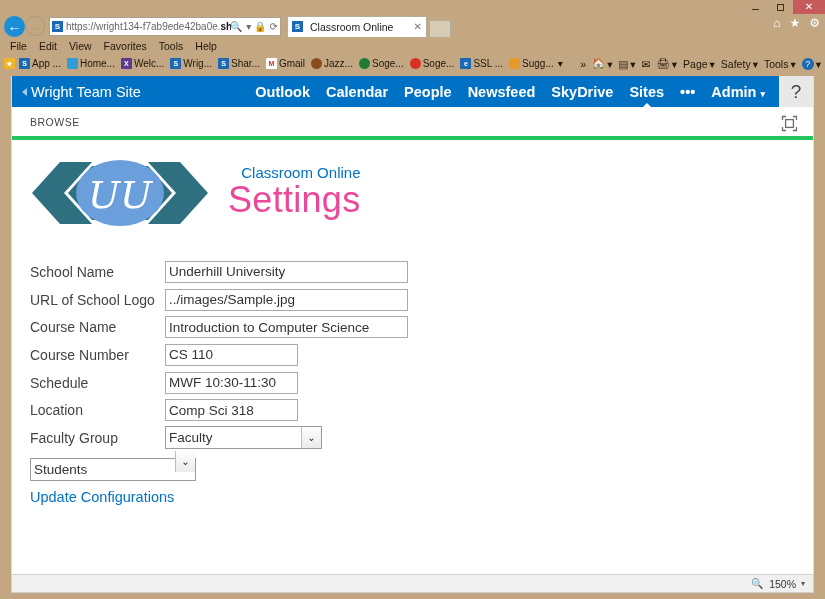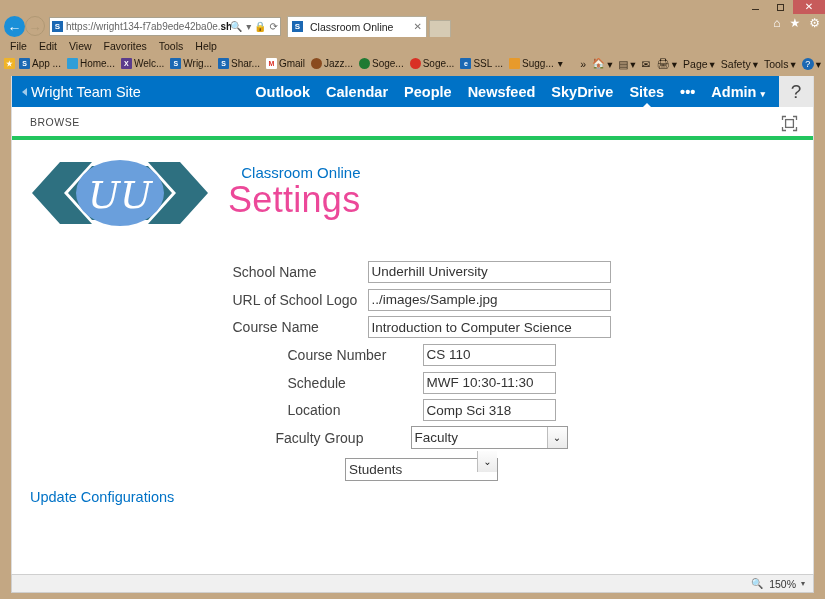--- a/index.html
+++ b/index.html
@@ -163,21 +163,21 @@
   #content { padding: 18px 0 0 18px; position: relative; }
 
   #header-area { display: flex; align-items: flex-start; gap: 18px; text-align: right; }
   #logo { width: 180px; height: 70px; flex: 0 0 auto; }
   #titles { padding-top: 6px; }
   #sitetitle { color: #0072c6; font-size: 15px; }
   #pagetitle { font-size: 36px; color: #ec4899; font-weight: normal; margin-top: -2px; letter-spacing:.3px;}
 
   
   #form { margin-top: 30px; }
-  .frow { display: flex; align-items: center; height: 27.7px; justify-content: center; }
+  .frow { display: flex; align-items: center; height: 27.7px; }
   .flabel {
     width: 135px; flex: 0 0 auto;
     font-size: 14px; color: #444;
     white-space: nowrap;
   }
   .fctl { flex: 0 0 auto; }
   input.tb {
     height: 22px; font-size: 13.5px; color: #333;
     border: 1px solid #aaa; background: #fff;
     padding: 0 3px; font-family: "Liberation Sans", sans-serif;
@@ -186,21 +186,21 @@
   .w-wide  { width: 243px; }
   .w-mid   { width: 133px; }
   .selwrap { position: relative; display: inline-block; }
   select.dd {
     height: 23px; font-size: 13.5px; color: #333;
     border: 1px solid #9a9a9a; background: #fff;
     padding: 0 22px 0 3px; font-family: "Liberation Sans", sans-serif;
     -webkit-appearance: none; appearance: none; outline: none;
   }
   .dd-faculty { width: 157px; }
-  .dd-student { width: 153px; margin-top: 8px; }
+  .dd-student { width: 166px; margin-top: 8px; }
   .ddarrow {
     position: absolute; right: 1px; top: 1px;
     width: 20px; height: 21px;
     background: linear-gradient(#fdfdfd,#ebebeb);
     border-left: 1px solid #bdbdbd;
     display: flex; align-items: center; justify-content: center;
     pointer-events: none; font-size: 10px; color: #222;
   }
   #updatelink {
     display: inline-block; margin-top: 9px;

